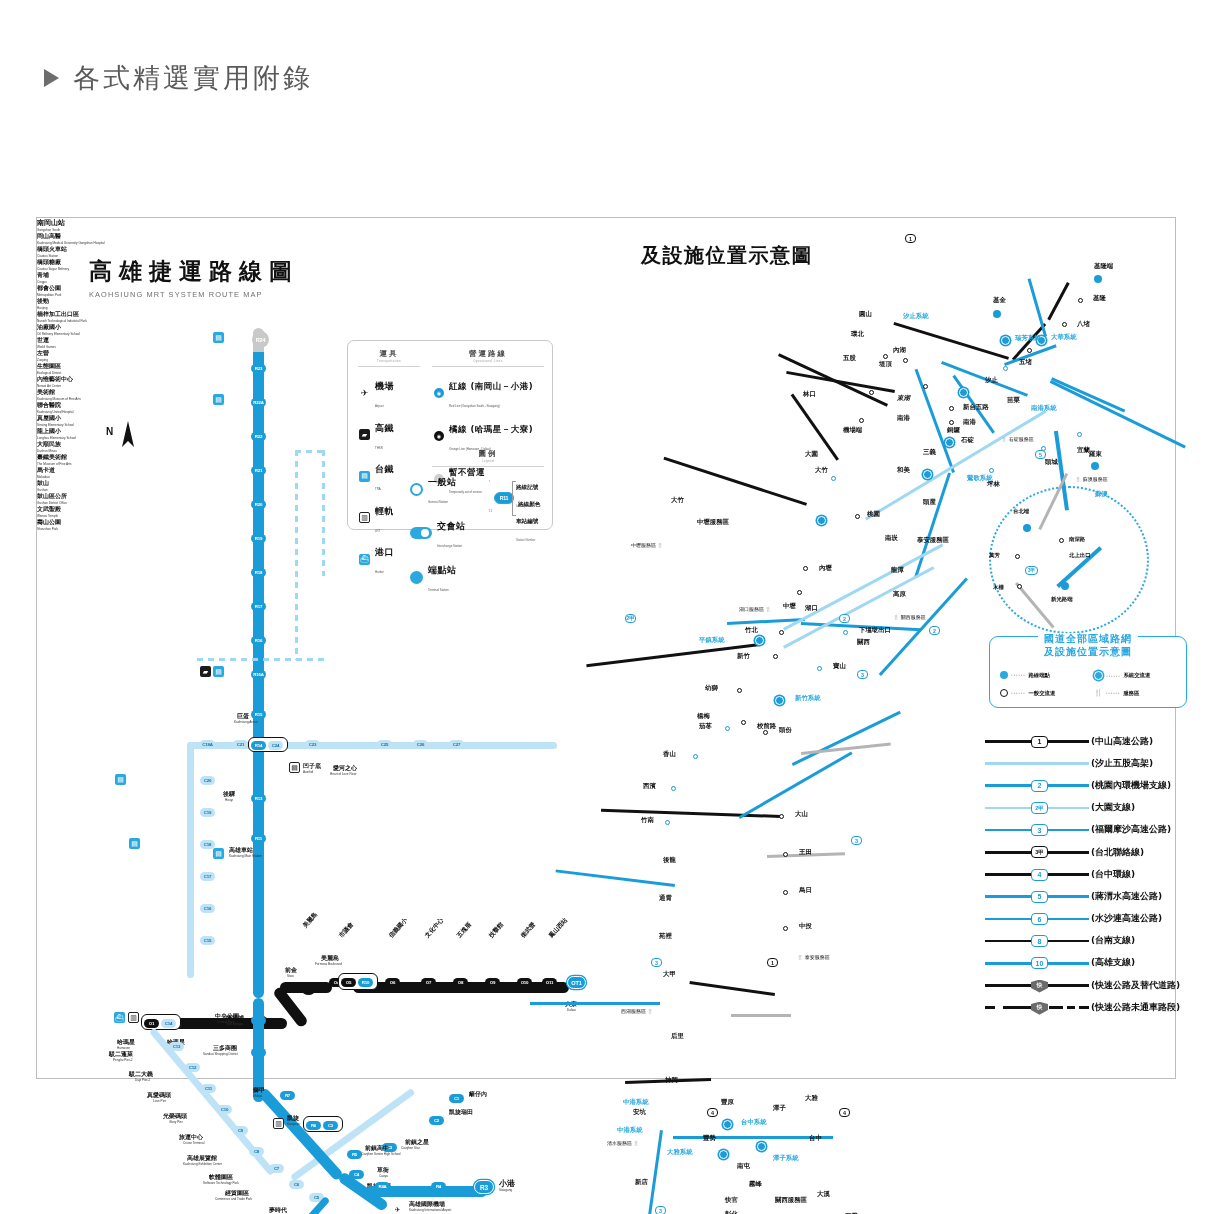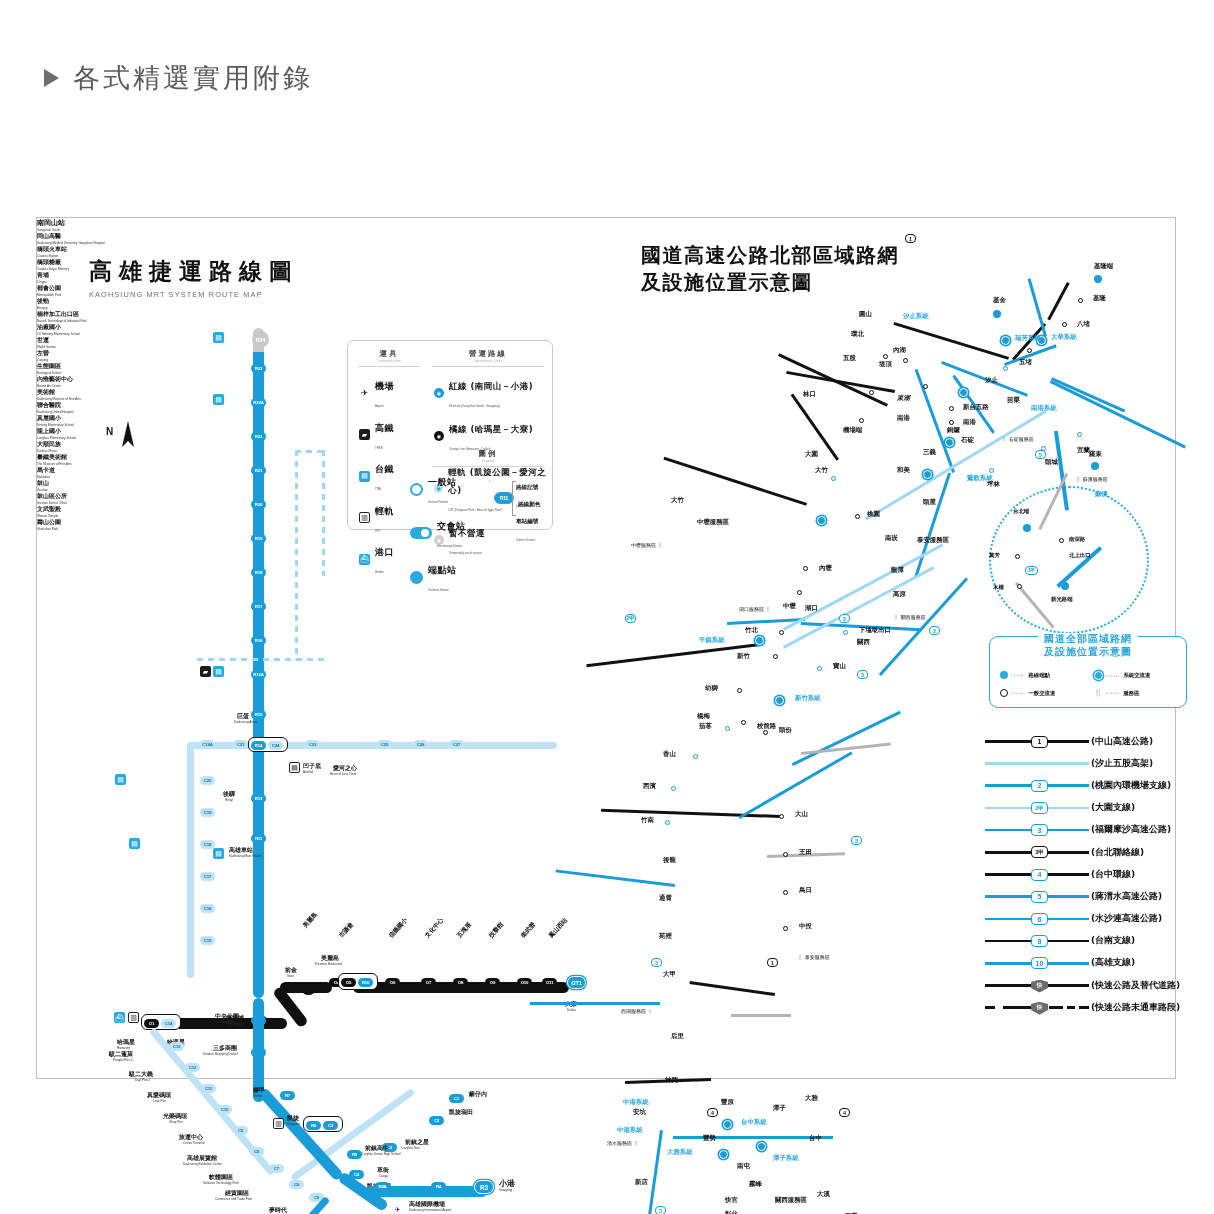--- a/index.html
+++ b/index.html
@@ -518,24 +518,20 @@
       <div style="position:absolute;left:86px;top:34px;">
         <div class="lg-row" style="margin-bottom:7px;">
           <span class="rcirc" style="background:#1a9cd8;">◉</span>
           <span class="lg-lbl"><span class="a" style="font-size:8.5px;">紅線 (南岡山－小港)</span><br><span class="b">Red Line (Gangshan South - Siaogang)</span></span>
         </div>
         <div class="lg-row" style="margin-bottom:7px;">
           <span class="rcirc" style="background:#101010;">◉</span>
           <span class="lg-lbl"><span class="a" style="font-size:8.5px;">橘線 (哈瑪星－大寮)</span><br><span class="b">Orange Line (Hamasen - Daliao)</span></span>
         </div>
         <div class="lg-row" style="margin-bottom:7px;">
-          <span class="rcirc" style="background:#bfe3f6;color:#1a9cd8;">◉</span>
-          <span class="lg-lbl"><span class="a" style="font-size:8.5px;">輕軌 (凱旋公園－愛河之心)</span><br><span class="b">LRT (Kaisyuan Park - Heart of Love River)</span></span>
-        </div>
-        <div class="lg-row" style="margin-bottom:7px;">
           <span class="rcirc" style="background:#cfcfcf;color:#fff;">◉</span>
           <span class="lg-lbl"><span class="a" style="font-size:8.5px;">暫不營運</span><br><span class="b">Temporarily out of service</span></span>
         </div>
       </div>
 
       <div style="position:absolute;left:84px;top:108px;width:112px;" class="lg-head">
         <div class="a">圖例</div>
         <div class="b">Legend</div>
         <div class="lg-rule" style="margin-top:3px;"></div>
       </div>
@@ -569,21 +565,20 @@
           <div style="position:absolute;left:24px;top:8px;width:4px;height:1px;background:#999;"></div>
           <div style="position:absolute;left:24px;top:42px;width:4px;height:1px;background:#999;"></div>
         </div>
       </div>
     </div>
   </div>
 
   <div id="fw">
 
     <div id="fw-title">
-      <div>國道高速公路北部區域路網</div>
       <div>及設施位置示意圖</div>
     </div>
 
     <div class="fwline fw-b" style="left:460px;top:64px;width:3px;height:42px;transform:rotate(28deg);"></div>
     <div class="fwline fw-b" style="left:437px;top:105px;width:3px;height:48px;transform:rotate(42deg);"></div>
     <div class="fwline fw-b" style="left:402px;top:139px;width:3px;height:120px;transform:rotate(107deg);"></div>
     <div class="fwline fw-b" style="left:288px;top:172px;width:3px;height:110px;transform:rotate(100deg);"></div>
     <div class="fwline fw-b" style="left:281px;top:186px;width:3px;height:120px;transform:rotate(115deg);"></div>
     <div class="fwline fw-b" style="left:232px;top:241px;width:3px;height:80px;transform:rotate(145deg);"></div>
     <div class="fwline fw-b" style="left:200px;top:285px;width:3px;height:150px;transform:rotate(108deg);"></div>

